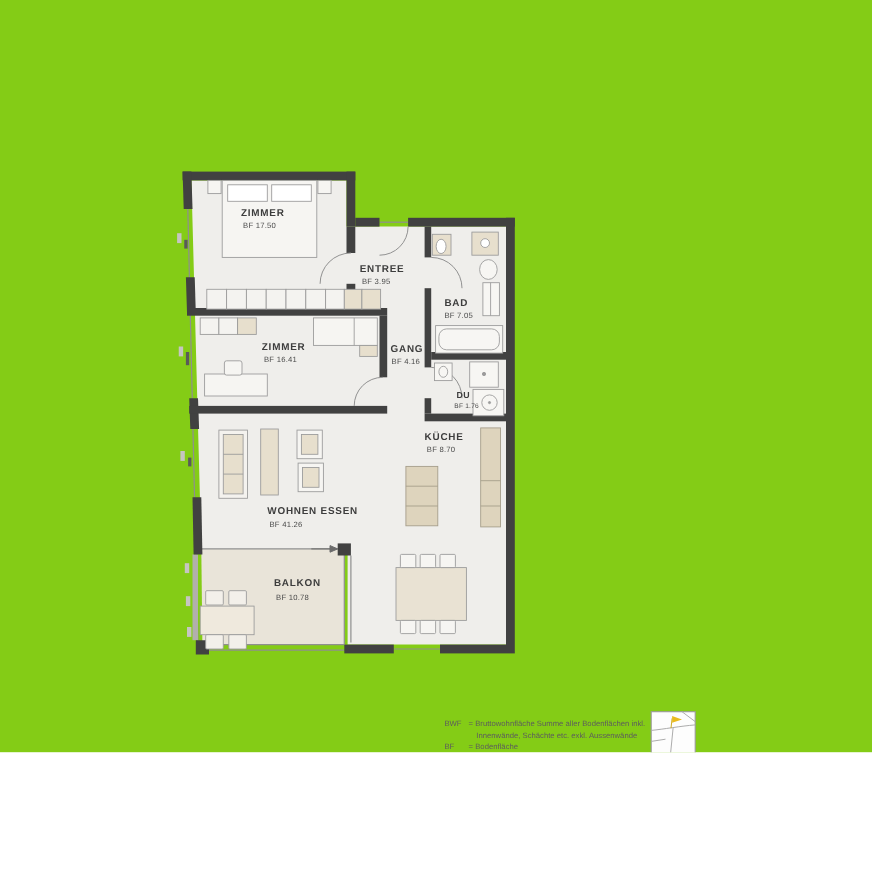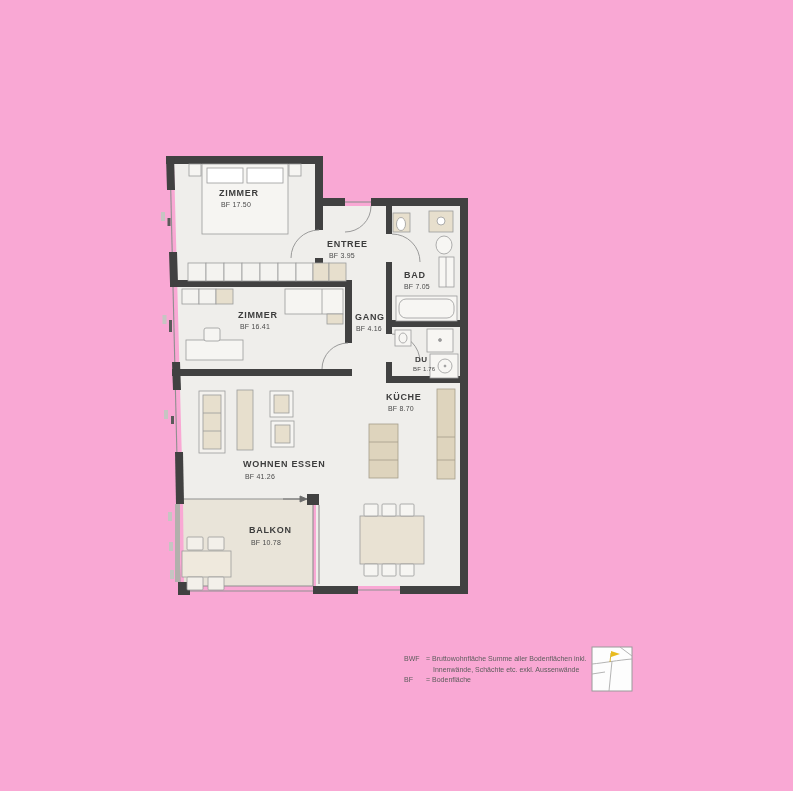--- a/index.html
+++ b/index.html
@@ -1,17 +1,17 @@
 <!DOCTYPE html>
 <html><head>
 <meta charset="utf-8">
 <style>
   html,body{margin:0;padding:0;background:#ffffff;}
   .page{
-    position:relative;width:793px;height:791px;background:#f9a8d4;overflow:hidden;
+    position:relative;width:793px;height:684px;background:#84cc16;overflow:hidden;
     font-family:"Liberation Sans", sans-serif;
   }
   svg{position:absolute;left:0;top:0;}
   .room-name{font-family:"Liberation Sans",sans-serif;font-size:9px;font-weight:bold;fill:#3d3d3d;letter-spacing:.7px;}
   .room-area{font-family:"Liberation Sans",sans-serif;font-size:7px;fill:#4a4a4a;letter-spacing:.2px;}
   .room-name.small{font-size:8px;letter-spacing:.4px;}
   .room-area.small{font-size:6px;}
   .legend{
     position:absolute;left:404px;top:654px;width:185px;
     font-size:7px;line-height:10.5px;color:#5d5d5d;

